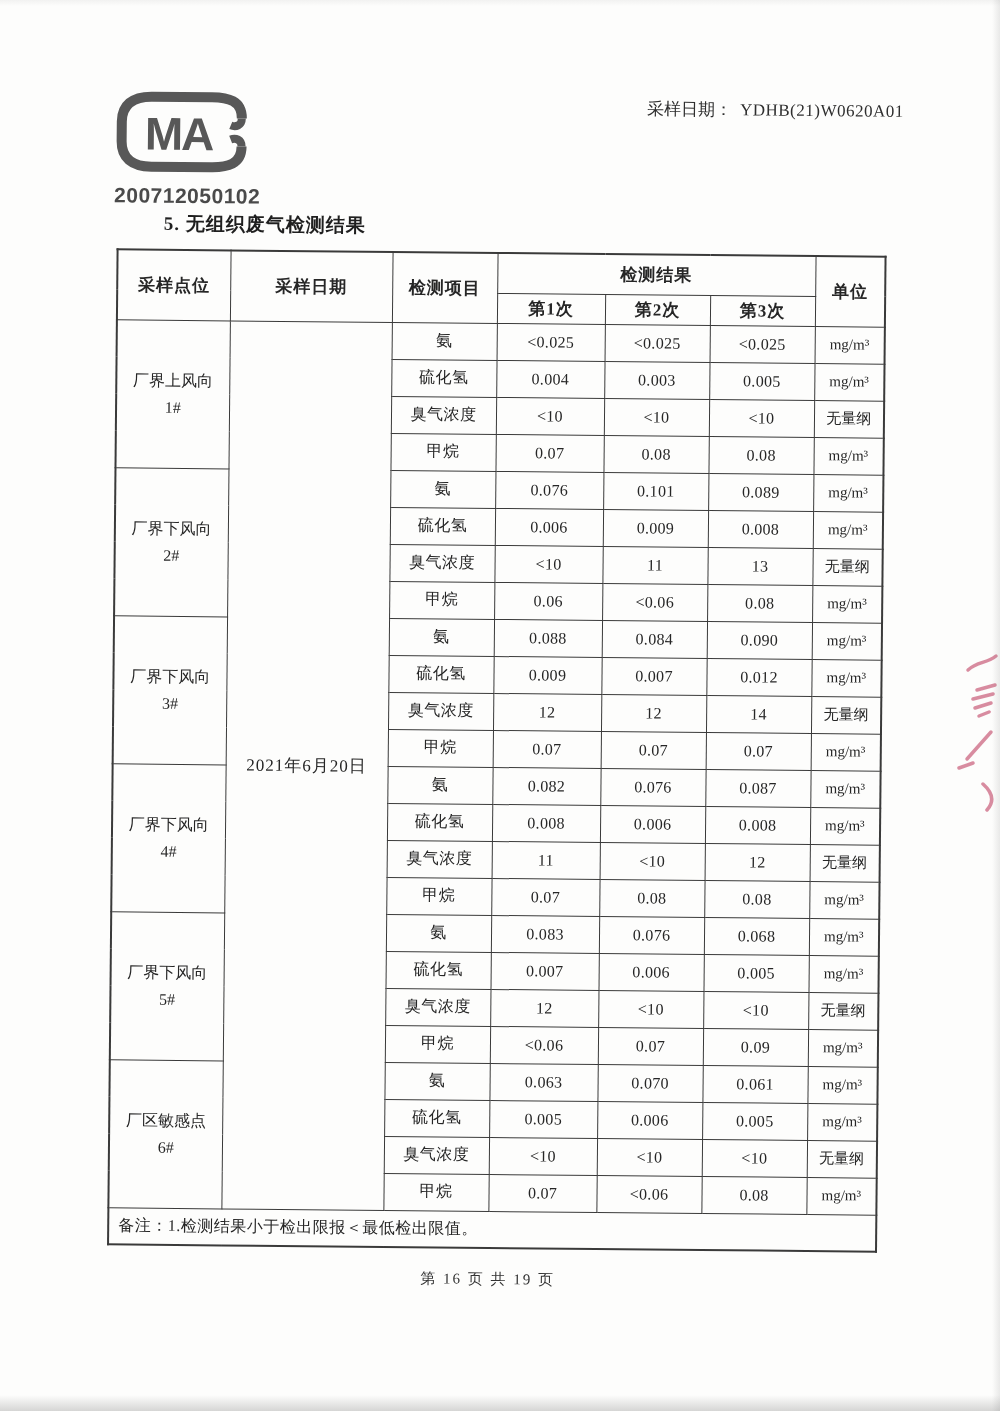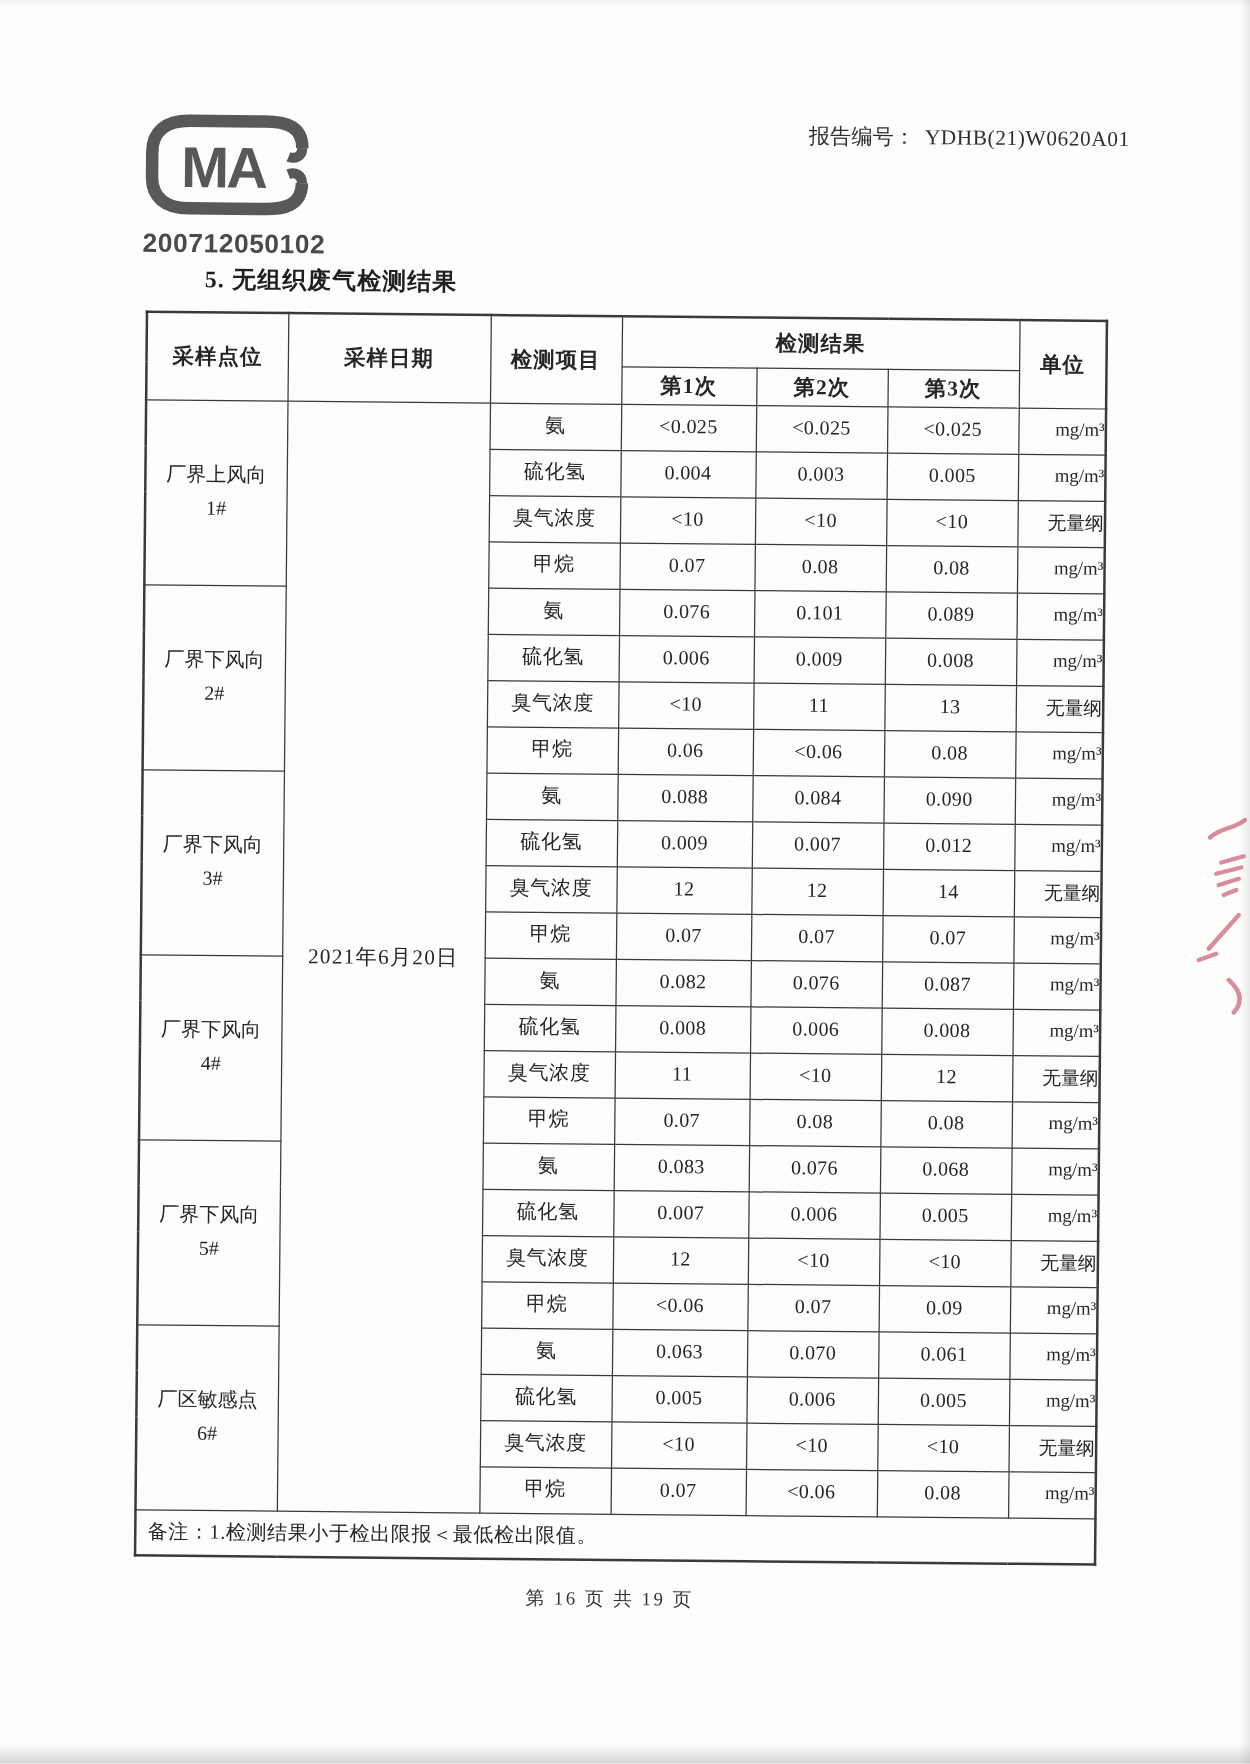--- a/index.html
+++ b/index.html
@@ -30,21 +30,21 @@
                   border-collapse:collapse; table-layout:fixed;
                   border:2px solid #3a3a3a; }
   .results th, .results td { border:1px solid #3a3a3a; text-align:center;
                   vertical-align:middle; color:#262626; padding:0; overflow:hidden; }
   .results thead tr.h1 { height:40px; }
   .results thead tr.h2 { height:30px; }
   .results th { font-size:17px; font-weight:bold; letter-spacing:1px; }
   .results tbody tr { height:37px; }
   td.item { font-size:16px; letter-spacing:.5px; }
   td.val  { font-size:16px; letter-spacing:.3px; }
-  td.unit { font-size:15px;text-align:right; }
+  td.unit { font-size:15px; }
   td.point{ font-size:16px; line-height:27px; }
   td.date { font-size:17px; letter-spacing:1px; }
   tr.note-row { height:43px; }
   tr.note-row td { text-align:left; padding:0 9px; font-size:16px; letter-spacing:.5px; }
 
   
   .page-num { position:absolute; left:0; top:1270px; width:1000px; text-align:center;
               font-size:15px; letter-spacing:2px; color:#333; }
 
   
@@ -66,21 +66,21 @@
   <div class="cma">
     <svg width="134" height="82" viewBox="0 0 134 82">
       <path d="M 127 27 C 127 9 113 6 97 6 L 37 6 C 17 6 7 15 7 31 L 7 51 C 7 67 17 76 37 76 L 97 76 C 113 76 127 73 127 55" fill="none" stroke="#585858" stroke-width="10"></path>
       <path d="M 127 27 C 127 34 121 36 116 34" fill="none" stroke="#585858" stroke-width="8"></path>
       <path d="M 127 55 C 127 48 121 46 116 48" fill="none" stroke="#585858" stroke-width="8"></path>
       <text x="64" y="59" text-anchor="middle" font-family="Liberation Sans, DejaVu Sans, sans-serif" font-weight="bold" font-size="46" letter-spacing="-2" fill="#585858">MA</text>
     </svg>
     <div class="cma-num">200712050102</div>
   </div>
 
-  <div class="report"><span>报告编号：</span><span class="val">YDHB(21)W0620A01</span></div>
+  <div class="report"><span>采样日期：</span><span class="val">YDHB(21)W0620A01</span></div>
 
   <div class="title">5. 无组织废气检测结果</div>
 
   <table class="results">
     <colgroup>
       <col style="width:113px">
         <col style="width:162px">
         <col style="width:105px">
       <col style="width:108px">
         <col style="width:105px">

